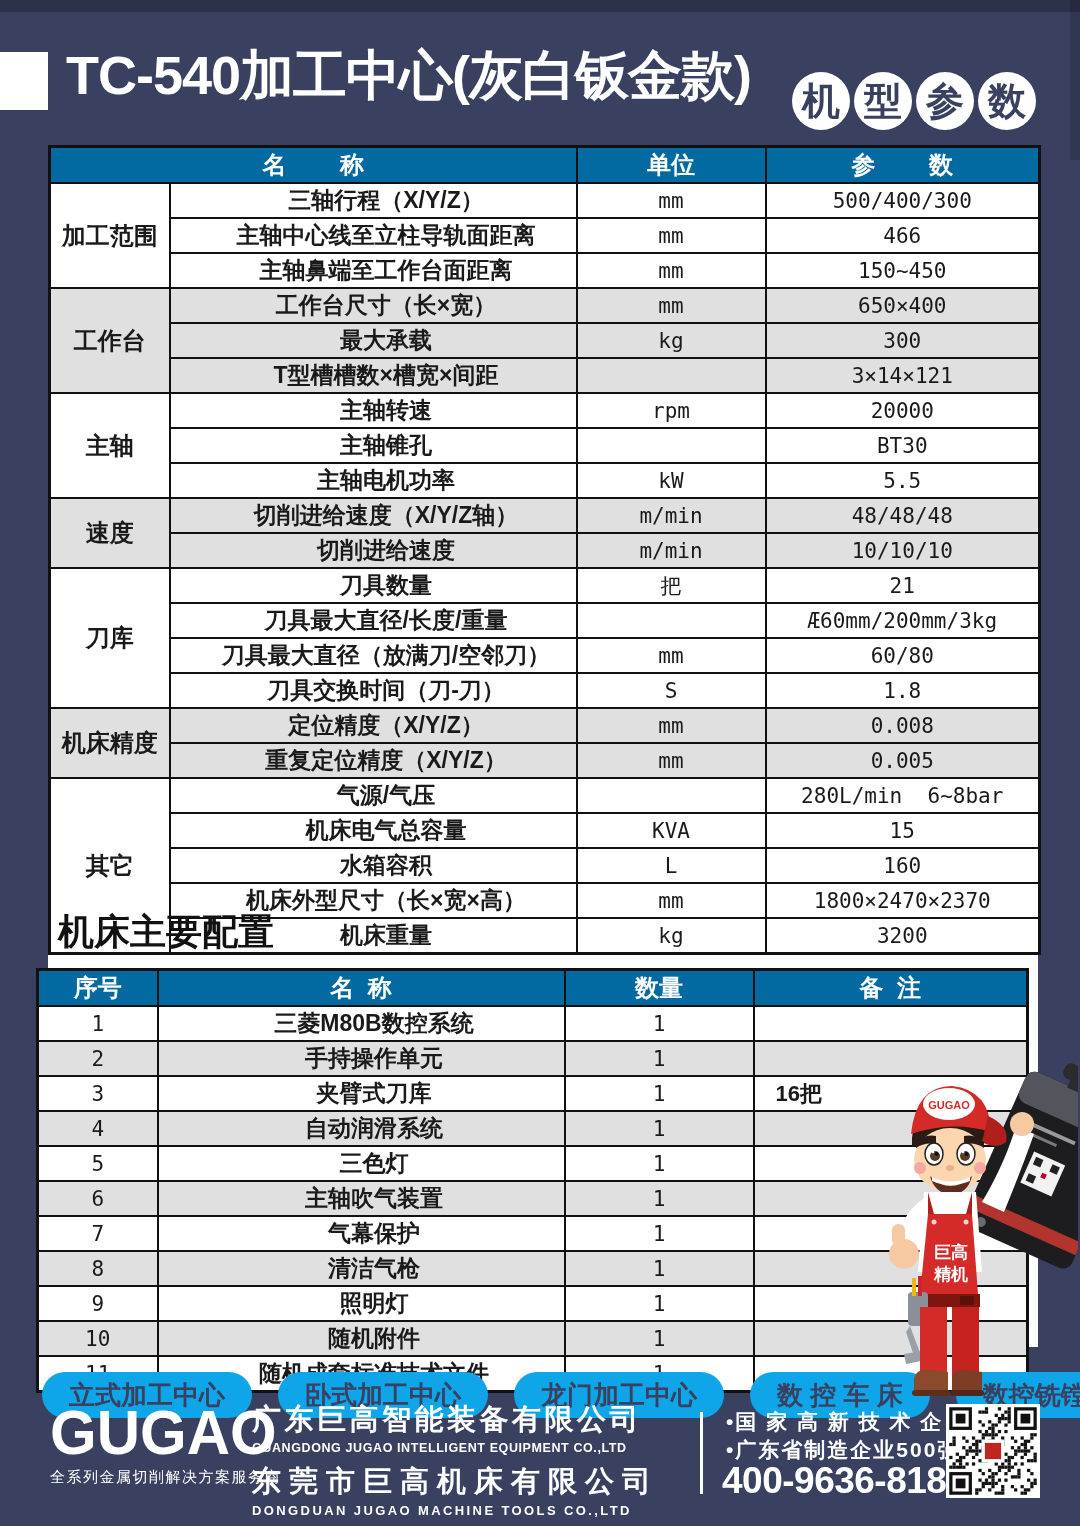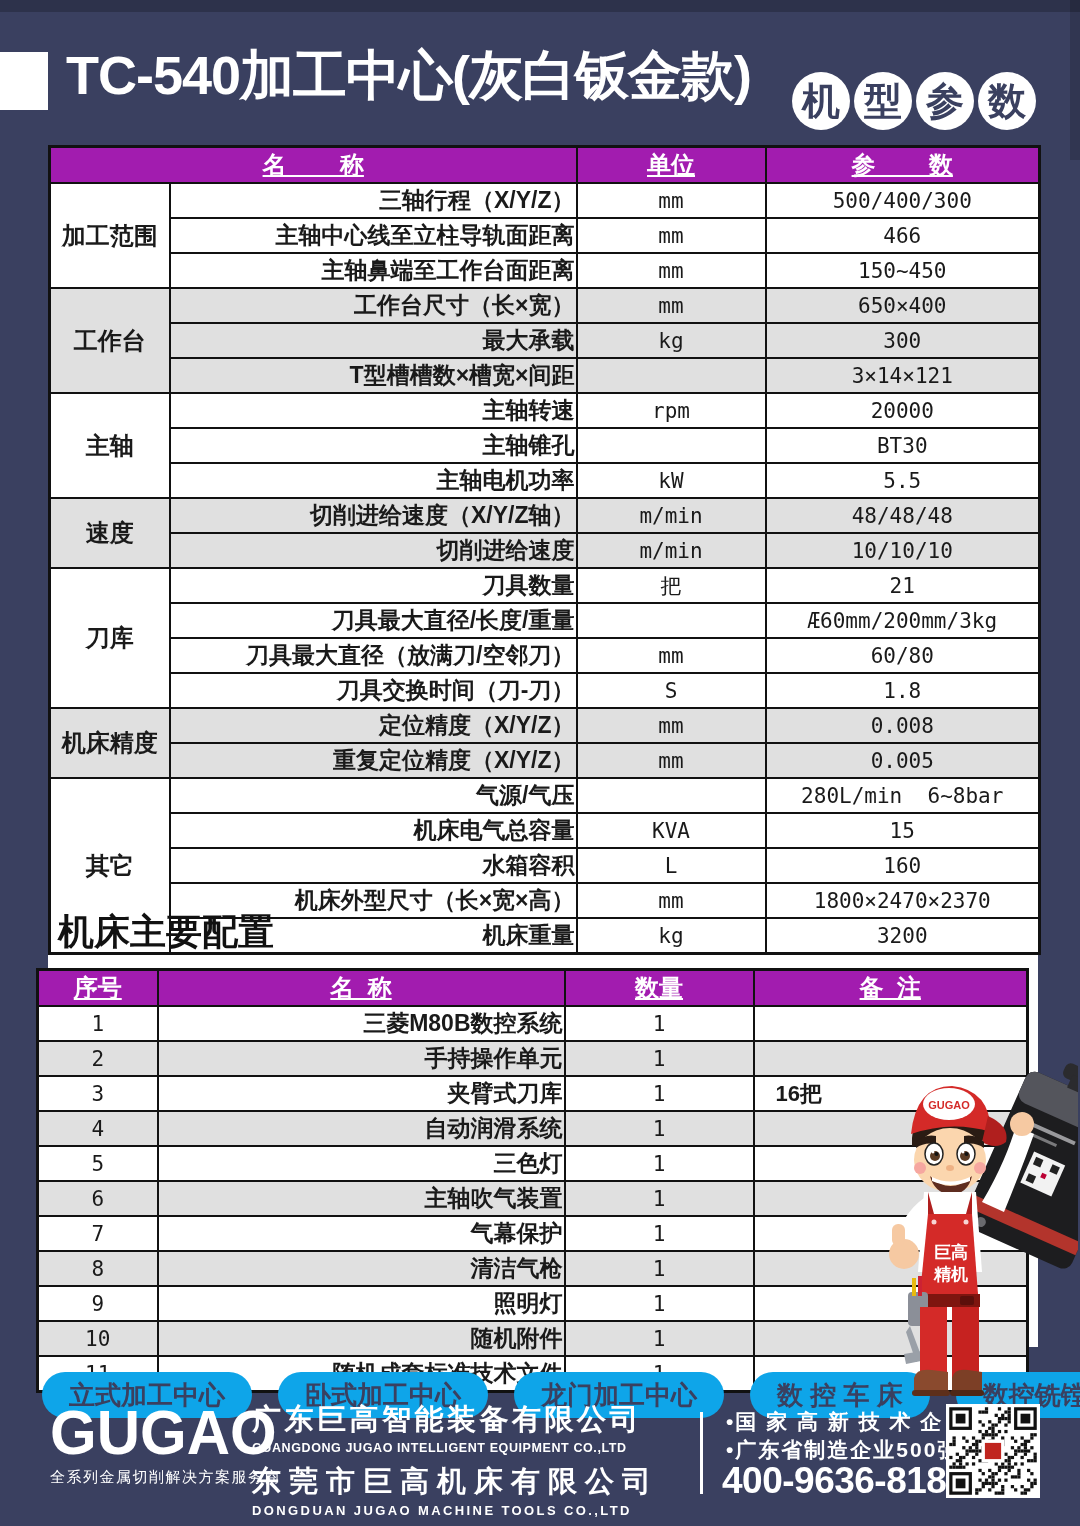--- a/index.html
+++ b/index.html
@@ -16,26 +16,26 @@
   .badge{top:72px;width:58px;height:58px;border-radius:50%;background:#fff;color:#3a4060;
          display:flex;align-items:center;justify-content:center;font-size:38px;font-weight:800;}
   
   #content-bg{left:48px;top:145px;width:990px;height:1202px;background:#fff;}
   
   table{border-collapse:collapse;table-layout:fixed;background:#fff;}
   #spec-table{position:absolute;left:48px;top:145px;width:990px;height:729px;}
   #config-table{position:absolute;left:36px;top:968px;width:990px;height:379px;}
   th,td{border:2px solid #111;overflow:hidden;}
   table{border:3px solid #111;}
-  th{background:#a21caf;color:#fff;font-size:24px;font-weight:700;white-space:pre;text-decoration:underline;}
+  th{background:#0369a1;color:#fff;font-size:24px;font-weight:700;white-space:pre;}
   #spec-table th{height:30px;}
   #config-table th{height:32px;}
   td{color:#1a1a1a;font-size:23px;font-weight:600;}
   td.group{ text-align:center;font-size:24px;padding:0 2px;}
-  td.name{ text-align:right;padding-left:27px;}
+  td.name{ text-align:center;padding-left:27px;}
   td.unit,td.value{font-family:"DejaVu Sans Mono", monospace;font-weight:500;font-size:21px;text-align:center;white-space:pre;}
   tr.shade td{background:#e0e0e0;}
   td.no,td.qty{font-family:"DejaVu Sans Mono", monospace;font-weight:500;font-size:21px;text-align:center;}
   td.note{text-align:left;padding-left:21px;font-size:22px;}
   #config-title{left:58px;top:908px;font-size:36px;font-weight:800;color:#111;}
   
   #tag-row{left:42px;top:1372px;display:flex;gap:26px;}
   .tag{height:46px;border-radius:23px;background:#0ea5e9;color:#3a4060;font-size:26px;font-weight:700;
        display:flex;align-items:center;justify-content:center;padding:0 27px;white-space:pre;}
   

